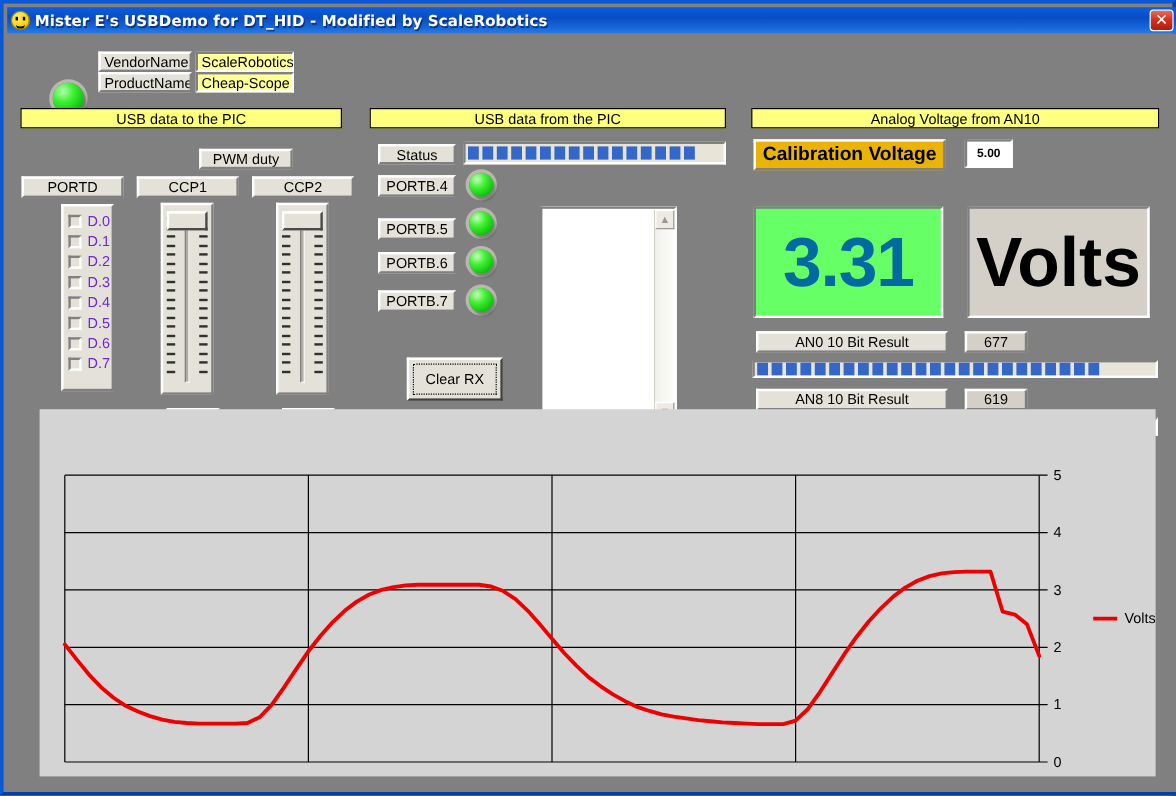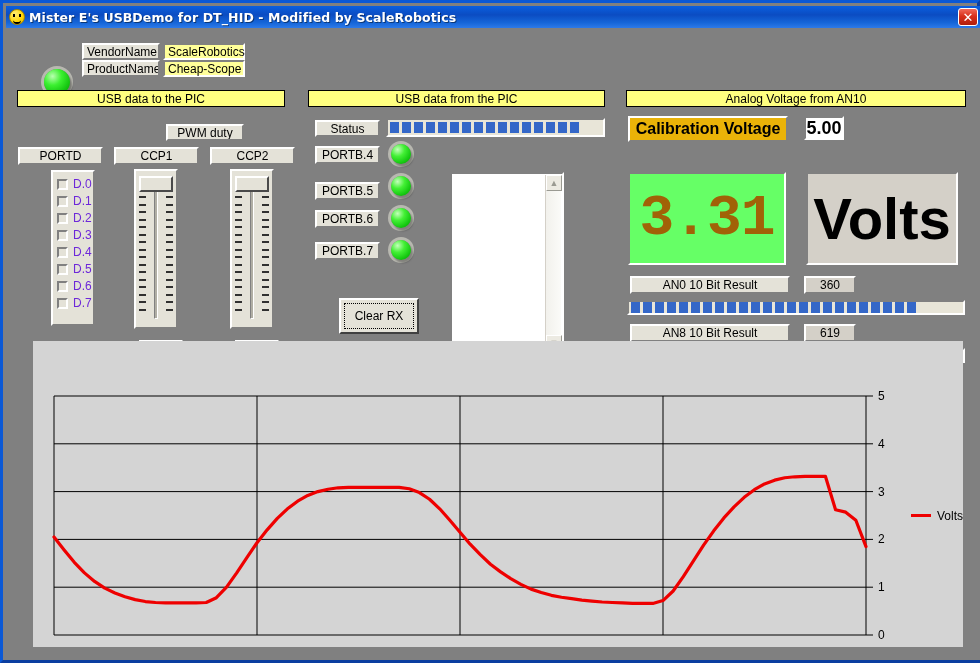--- a/index.html
+++ b/index.html
@@ -85,21 +85,21 @@
   .valbox {
     background: #d4d0c8;
     border: 2px solid;
     border-color: #ffffff #808080 #808080 #ffffff;
     font-size: 12px; display: flex; align-items: center; justify-content: center;
   }
   .textfield {
     background: #ffffff;
     border: 2px solid;
     border-color: #808080 #ffffff #ffffff #808080;
-    font-size: 18px; font-weight: bold;
+    font-size: 10px; font-weight: bold;
     display: flex; align-items: center; justify-content: center;
   }
 
   
   #conn-led {
     position: absolute; left: 38px; top: 41px;
     width: 26px; height: 26px; border-radius: 50%;
     background: radial-gradient(circle at 33% 28%, #b9ffb0 0%, #3cf030 35%, #14c410 70%, #0a8a08 100%);
     box-shadow: 2px 3px 2px rgba(0,0,0,0.35), 0 0 0 3px #b8b8b0;
   }
@@ -193,22 +193,22 @@
     font-size: 9px; color: #9a9a92;
     cursor: pointer;
   }
 
   
   #volt-value {
     position: absolute;
     background: #66ff66;
     border: 2px solid; border-color: #808080 #ffffff #ffffff #808080;
     display: flex; align-items: center; justify-content: center;
-    font-size: 58px; font-weight: bold; color: #a16207;
-    font-family: Liberation Mono, monospace;
+    font-size: 58px; font-weight: bold; color: #0369a1;
+    font-family: Liberation Sans, sans-serif;
     letter-spacing: -1px;
   }
   #volt-unit {
     position: absolute;
     background: #d4d0c8;
     border: 2px solid; border-color: #808080 #ffffff #ffffff #808080;
     display: flex; align-items: center; justify-content: center;
     font-size: 58px; font-weight: bold; color: #000;
     font-family: "Liberation Sans", sans-serif;
   }
@@ -433,21 +433,21 @@
 
     <div class="yellow-header" style="position:absolute;left:620px;top:62px;width:340px;height:17px;">Analog Voltage from AN10</div>
 
     <div id="calib-label" style="left:622px;top:88px;width:160px;height:26px;">Calibration Voltage</div>
     <div class="textfield" style="position:absolute;left:798px;top:88px;width:40px;height:24px;">5.00</div>
 
     <div id="volt-value" style="left:622px;top:144px;width:158px;height:93px;">3.31</div>
     <div id="volt-unit" style="left:800px;top:144px;width:152px;height:93px;">Volts</div>
 
     <div class="lbl" style="position:absolute;left:624px;top:248px;width:160px;height:18px;">AN0 10 Bit Result</div>
-    <div class="valbox" style="position:absolute;left:798px;top:248px;width:52px;height:18px;">360</div>
+    <div class="valbox" style="position:absolute;left:798px;top:248px;width:52px;height:18px;">677</div>
     <div class="blockbar" id="an0-bar" style="position:absolute;left:621px;top:272px;width:338px;height:15px;">
         <div class="blk"></div>
         <div class="blk"></div>
         <div class="blk"></div>
         <div class="blk"></div>
         <div class="blk"></div>
         <div class="blk"></div>
         <div class="blk"></div>
         <div class="blk"></div>
         <div class="blk"></div>

